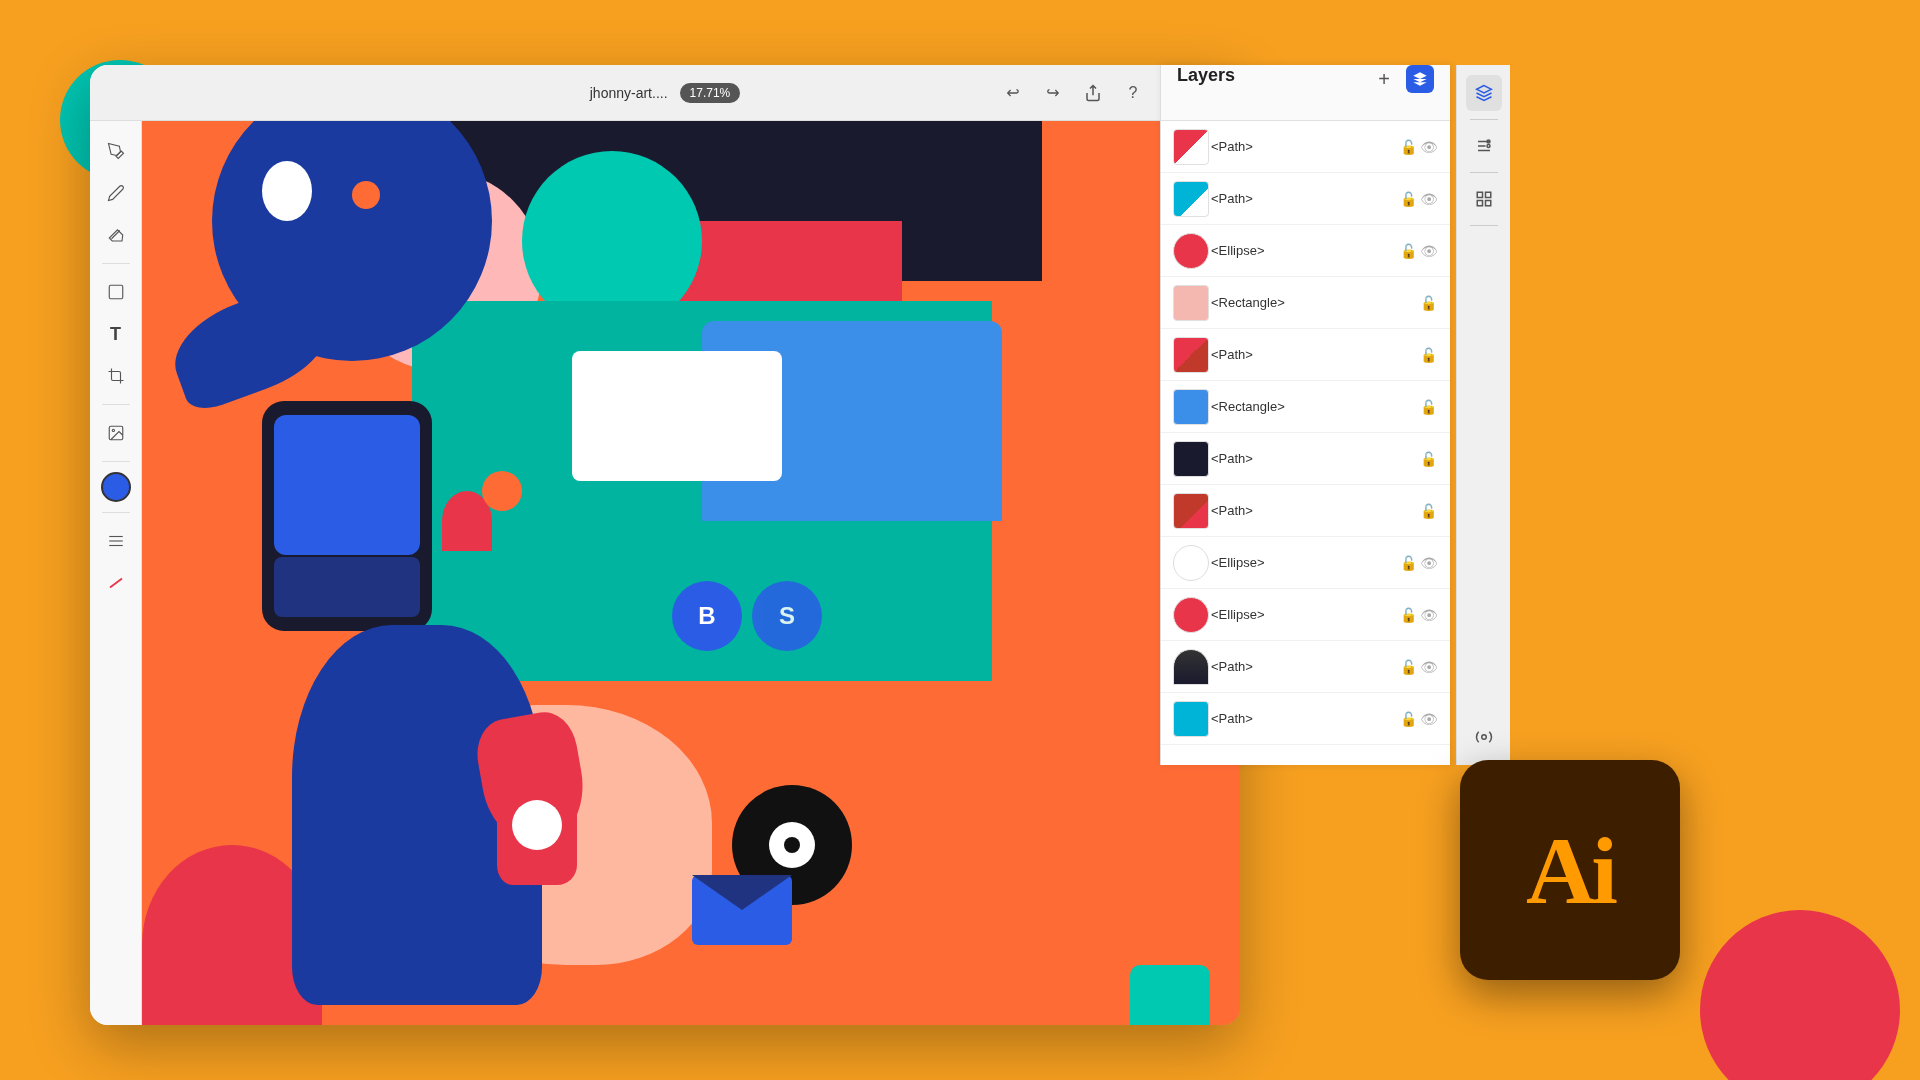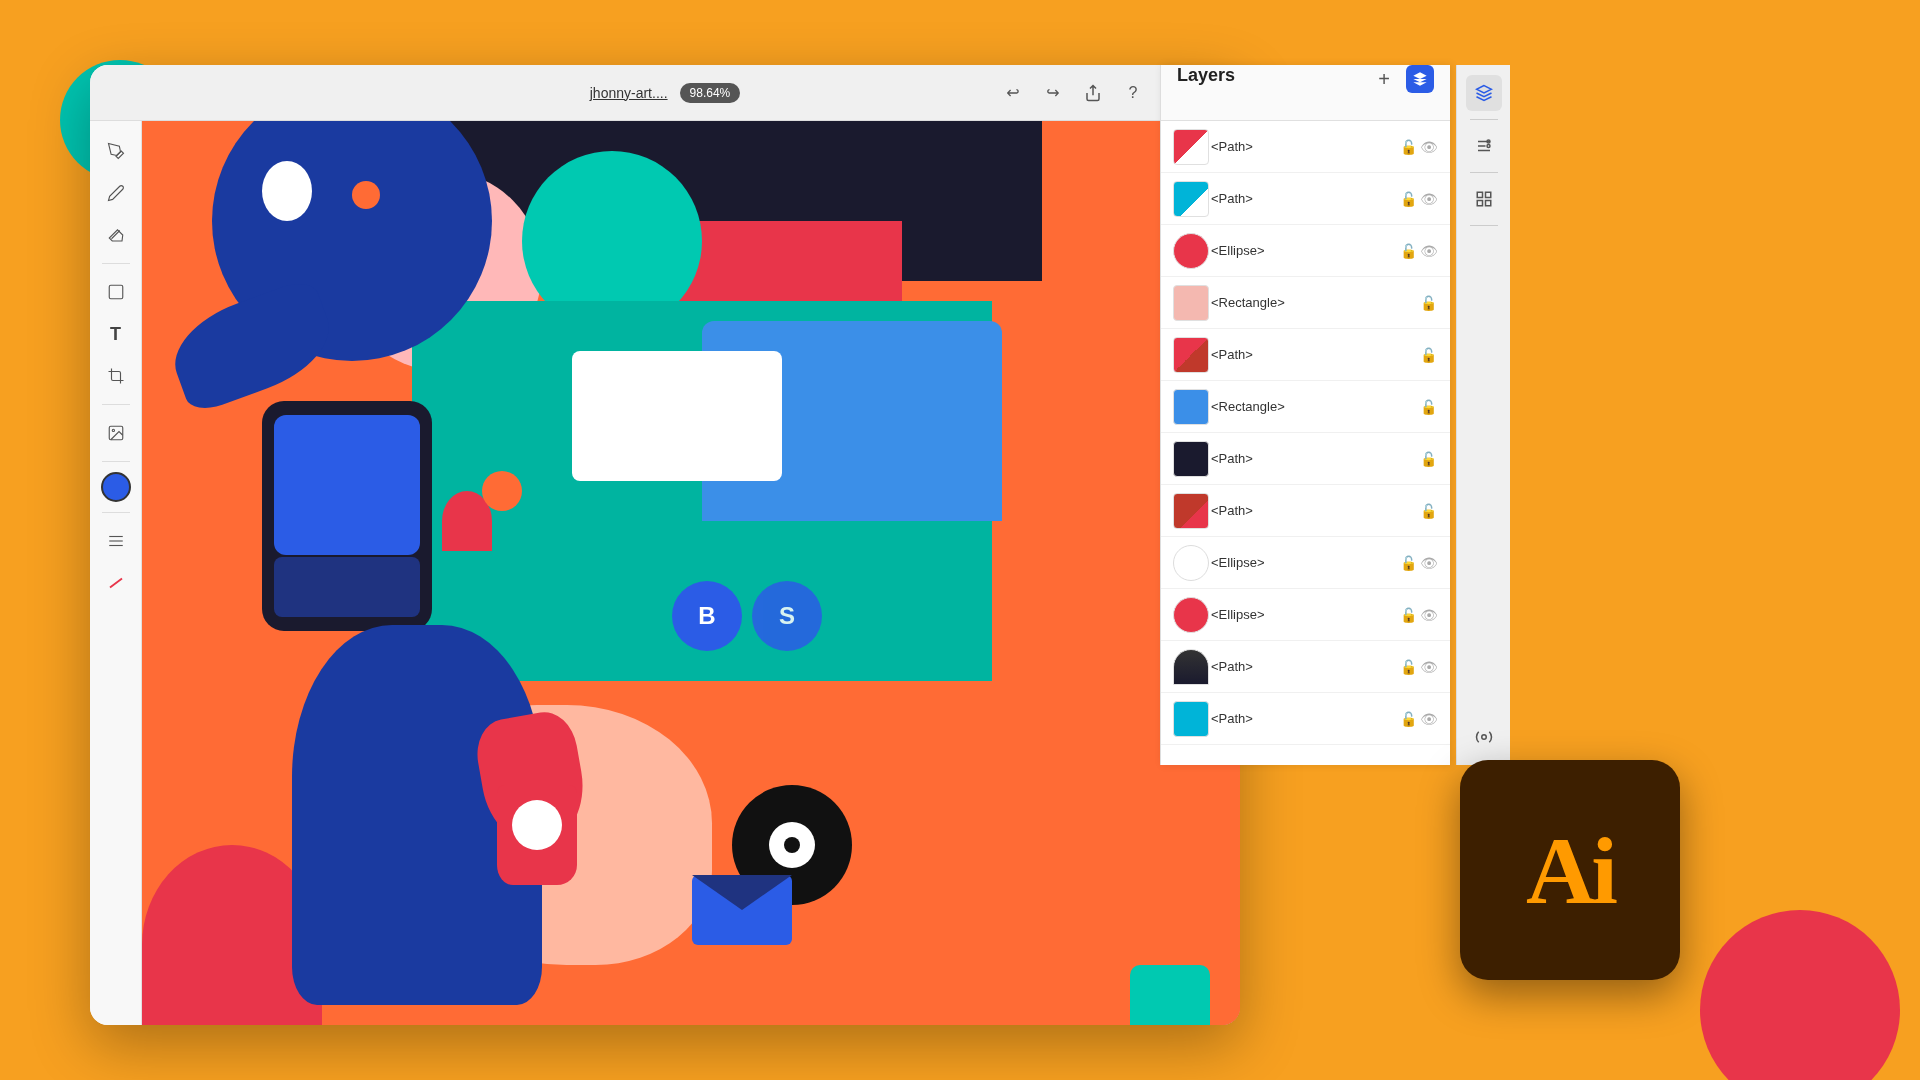--- a/index.html
+++ b/index.html
@@ -69,21 +69,20 @@
     }
     .title-bar-center {
       display: flex;
       align-items: center;
       gap: 12px;
     }
     .file-name {
       font-size: 14px;
       color: #333;
       font-weight: 500;
-      text-decoration: underline;
     }
     .zoom-badge {
       background: #555;
       color: white;
       font-size: 12px;
       padding: 3px 10px;
       border-radius: 12px;
       font-weight: 500;
     }
     .title-bar-actions {
@@ -354,21 +353,21 @@
 
 <div class="bg-circle-teal"></div>
 <div class="bg-circle-pink"></div>
 <div class="bg-line-red"></div>
 
 <div class="app-window">
 
   <div class="title-bar">
     <div class="title-bar-center">
       <span class="file-name">jhonny-art....</span>
-      <span class="zoom-badge">98.64%</span>
+      <span class="zoom-badge">17.71%</span>
     </div>
     <div class="title-bar-actions">
       <div class="toolbar-icon">↩</div>
       <div class="toolbar-icon">↪</div>
       <div class="toolbar-icon">
         <svg width="18" height="18" viewBox="0 0 24 24" fill="none" stroke="#555" stroke-width="2">
           <path d="M4 12v8a2 2 0 002 2h12a2 2 0 002-2v-8M16 6l-4-4-4 4M12 2v13"></path>
         </svg>
       </div>
       <div class="toolbar-icon">?</div>

